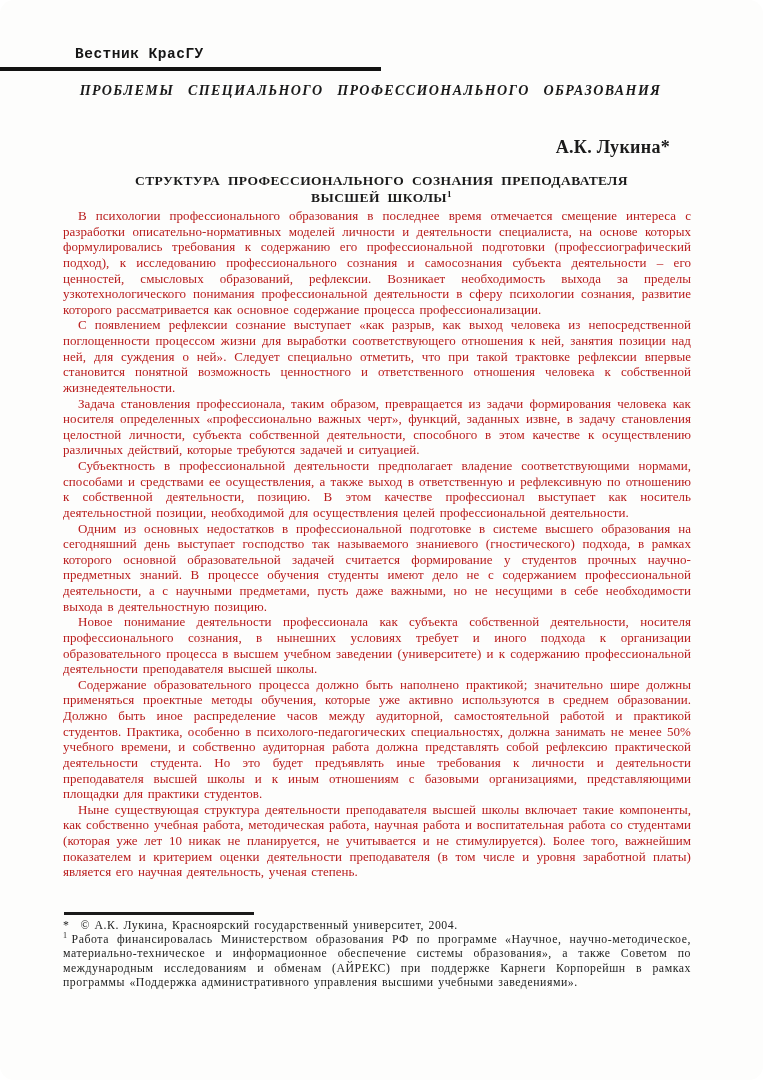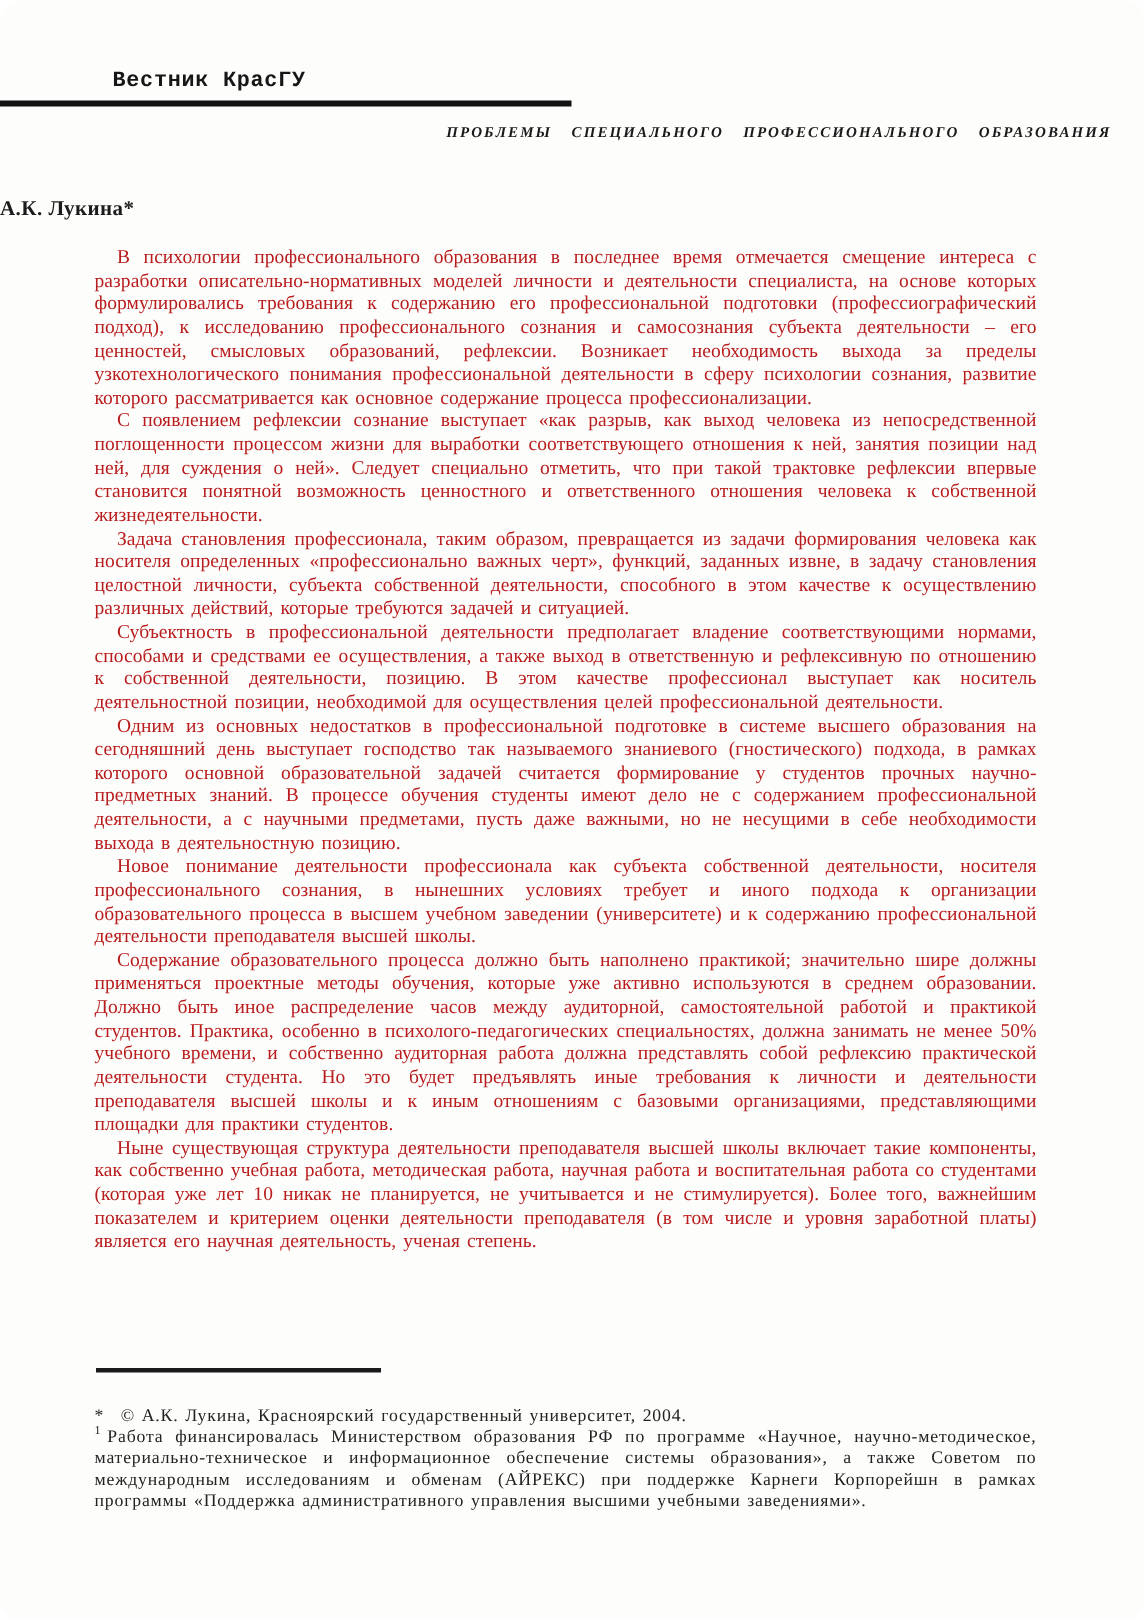--- a/index.html
+++ b/index.html
@@ -26,36 +26,38 @@
   }
   .head-rule {
     margin-top: 5px;
     width: 381px;
     height: 4px;
     background: #121212;
   }
   .section-title {
     margin-top: 12px;
     padding-right: 22px;
-    text-align: right;
+    text-align: center;
     font-weight: bold;
     font-style: italic;
-    font-size: 10px;
+    font-size: 14px;
     letter-spacing: 1.4px;
     word-spacing: 9px;
     color: #1a1a1a;
     white-space: nowrap;
   }
 
   
   .author {
     margin: 38px 93px 0 0;
+    text-align: right;
     font-weight: bold;
-    font-size: 14px;
+    font-size: 18px;
     letter-spacing: 0.3px;
+    padding-left: 25px;
   }
   .article-title {
     margin: 15px auto 0;
     width: 560px;
     text-align: center;
     font-weight: bold;
     font-size: 13.5px;
     line-height: 16.5px;
     letter-spacing: 0.4px;
     word-spacing: 4px;
@@ -86,21 +88,21 @@
     left: 0; right: 0;
     top: 912px;
   }
   .fn-rule {
     margin-left: 64px;
     width: 190px;
     height: 3px;
     background: #1a1a1a;
   }
   .footnotes {
-    margin-top: 21px;
+    margin-top: 3px;
     padding: 0 72px 0 63px;
     text-align: justify;
     font-size: 11.8px;
     line-height: 14.2px;
     letter-spacing: 0.55px;
     word-spacing: 1px;
     color: #222222;
   }
   .footnotes p { margin: 0; }
   .fn-marker { margin-right: 11px; }
@@ -130,20 +132,22 @@
 
   <div class="running-head">Вестник КрасГУ</div>
 
   <div class="head-rule"></div>
 
   <div class="section-title">ПРОБЛЕМЫ СПЕЦИАЛЬНОГО ПРОФЕССИОНАЛЬНОГО ОБРАЗОВАНИЯ</div>
 
   <div class="author">А.К. Лукина*</div>
 
   <h1 class="article-title">
+    <span class="t-line">СТРУКТУРА ПРОФЕССИОНАЛЬНОГО СОЗНАНИЯ ПРЕПОДАВАТЕЛЯ</span>
+    <span class="t-line"><span>ВЫСШЕЙ ШКОЛЫ</span><sup>1</sup></span>
   </h1>
 
   <div class="body-text">
     <p>В психологии профессионального образования в последнее время отмечается смещение интереса с разработки описательно-нормативных моделей личности и деятельности специалиста, на основе которых формулировались требования к содержанию его профессиональной подготовки (профессиографический подход), к исследованию профессионального сознания и самосознания субъекта деятельности – его ценностей, смысловых образований, рефлексии. Возникает необходимость выхода за пределы узкотехнологического понимания профессиональной деятельности в сферу психологии сознания, развитие которого рассматривается как основное содержание процесса профессионализации.</p>
     <p>С появлением рефлексии сознание выступает «как разрыв, как выход человека из непосредственной поглощенности процессом жизни для выработки соответствующего отношения к ней, занятия позиции над ней, для суждения о ней». Следует специально отметить, что при такой трактовке рефлексии впервые становится понятной возможность ценностного и ответственного отношения человека к собственной жизнедеятельности.</p>
     <p>Задача становления профессионала, таким образом, превращается из задачи формирования человека как носителя определенных «профессионально важных черт», функций, заданных извне, в задачу становления целостной личности, субъекта собственной деятельности, способного в этом качестве к осуществлению различных действий, которые требуются задачей и ситуацией.</p>
     <p>Субъектность в профессиональной деятельности предполагает владение соответствующими нормами, способами и средствами ее осуществления, а также выход в ответственную и рефлексивную по отношению к собственной деятельности, позицию. В этом качестве профессионал выступает как носитель деятельностной позиции, необходимой для осуществления целей профессиональной деятельности.</p>
     <p>Одним из основных недостатков в профессиональной подготовке в системе высшего образования на сегодняшний день выступает господство так называемого знаниевого (гностического) подхода, в рамках которого основной образовательной задачей считается формирование у студентов прочных научно-предметных знаний. В процессе обучения студенты имеют дело не с содержанием профессиональной деятельности, а с научными предметами, пусть даже важными, но не несущими в себе необходимости выхода в деятельностную позицию.</p>
     <p>Новое понимание деятельности профессионала как субъекта собственной деятельности, носителя профессионального сознания, в нынешних условиях требует и иного подхода к организации образовательного процесса в высшем учебном заведении (университете) и к содержанию профессиональной деятельности преподавателя высшей школы.</p>
     <p>Содержание образовательного процесса должно быть наполнено практикой; значительно шире должны применяться проектные методы обучения, которые уже активно используются в среднем образовании. Должно быть иное распределение часов между аудиторной, самостоятельной работой и практикой студентов. Практика, особенно в психолого-педагогических специальностях, должна занимать не менее 50% учебного времени, и собственно аудиторная работа должна представлять собой рефлексию практической деятельности студента. Но это будет предъявлять иные требования к личности и деятельности преподавателя высшей школы и к иным отношениям с базовыми организациями, представляющими площадки для практики студентов.</p>

